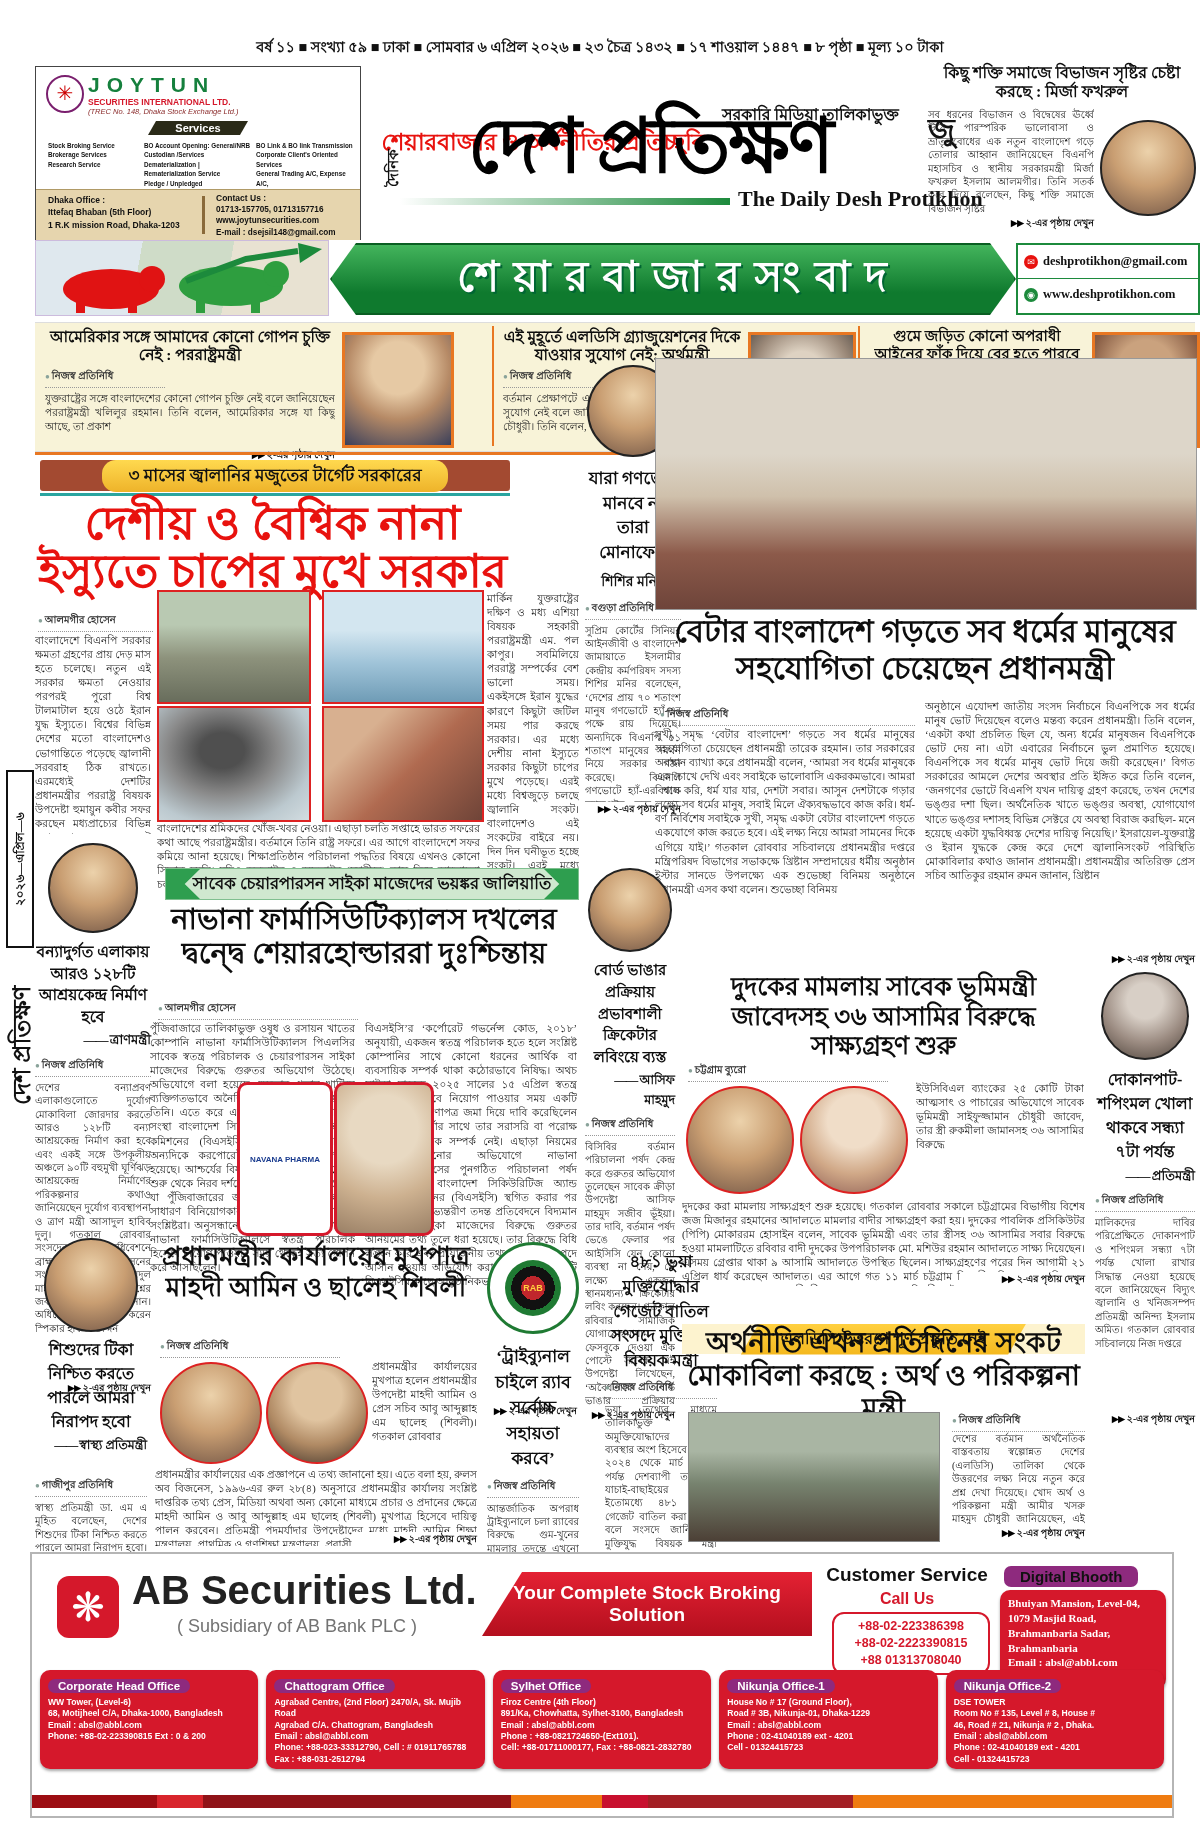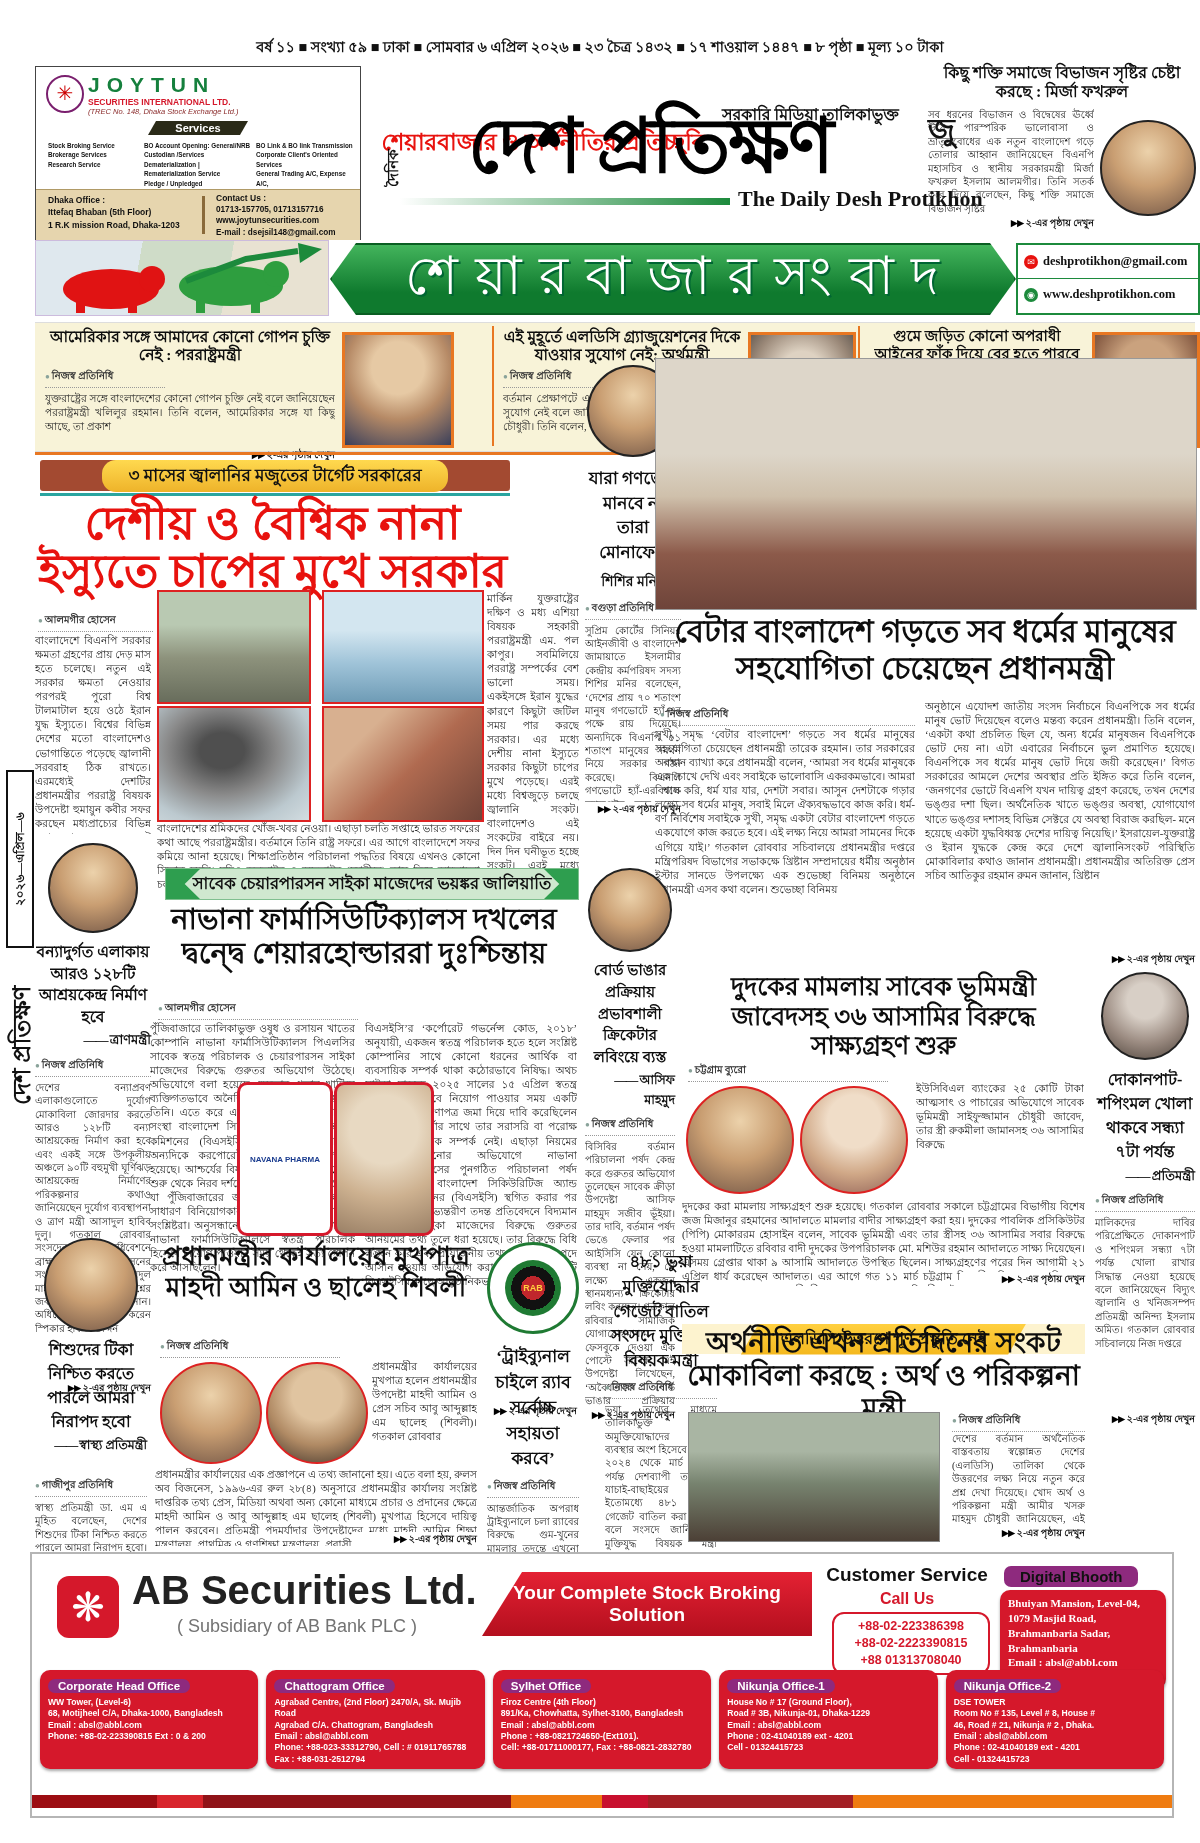--- a/index.html
+++ b/index.html
@@ -104,21 +104,21 @@
       <rect x="92" y="58" width="9" height="14" fill="#e01313"></rect>
       <ellipse cx="195" cy="45" rx="52" ry="20" fill="#2e9e3f"></ellipse>
       <circle cx="240" cy="33" r="13" fill="#2e9e3f"></circle>
       <rect x="160" y="56" width="9" height="16" fill="#2e9e3f"></rect>
       <rect x="215" y="56" width="9" height="16" fill="#2e9e3f"></rect>
       <polyline points="150,40 210,18 262,10" stroke="#1c8a3c" stroke-width="6" fill="none"></polyline>
       <polygon points="262,2 286,8 264,22" fill="#1c8a3c"></polygon>
     </svg>
   </div>
   <div class="abs" style="left:330px;top:243px;width:682px;height:68px;background:linear-gradient(180deg,#43b45c,#0f7a2e 70%);border:2px solid #0a5e22;clip-path:polygon(26px 0,calc(100% - 26px) 0,100% 50%,calc(100% - 26px) 100%,26px 100%,0 50%);display:flex;align-items:center;justify-content:center;">
-    <span style="color:#fff;font-size:53px;font-weight:400;letter-spacing:2px;text-shadow:2px 2px 0 #063;">শে য়া র বা জা র  সং বা দ</span>
+    <span style="color:#fff;font-size:42px;font-weight:700;letter-spacing:2px;text-shadow:2px 2px 0 #063;">শে য়া র বা জা র  সং বা দ</span>
   </div>
   <div class="abs" style="left:1016px;top:243px;width:180px;height:68px;background:#fff;border:2px solid #1c8a3c;">
     <div style="display:flex;align-items:center;gap:5px;height:33px;border-bottom:1.5px solid #1c8a3c;padding:0 6px;">
       <span style="width:14px;height:14px;border-radius:50%;background:#e8120e;color:#fff;font-size:9px;text-align:center;line-height:14px;flex:0 0 14px;">✉</span>
       <span style="font-size:12.5px;font-weight:bold;">deshprotikhon@gmail.com</span>
     </div>
     <div style="display:flex;align-items:center;gap:5px;height:31px;padding:0 6px;">
       <span style="width:14px;height:14px;border-radius:50%;background:#1c8a3c;color:#fff;font-size:9px;text-align:center;line-height:14px;flex:0 0 14px;">◉</span>
       <span style="font-size:12.5px;font-weight:bold;">www.deshprotikhon.com</span>
     </div>

